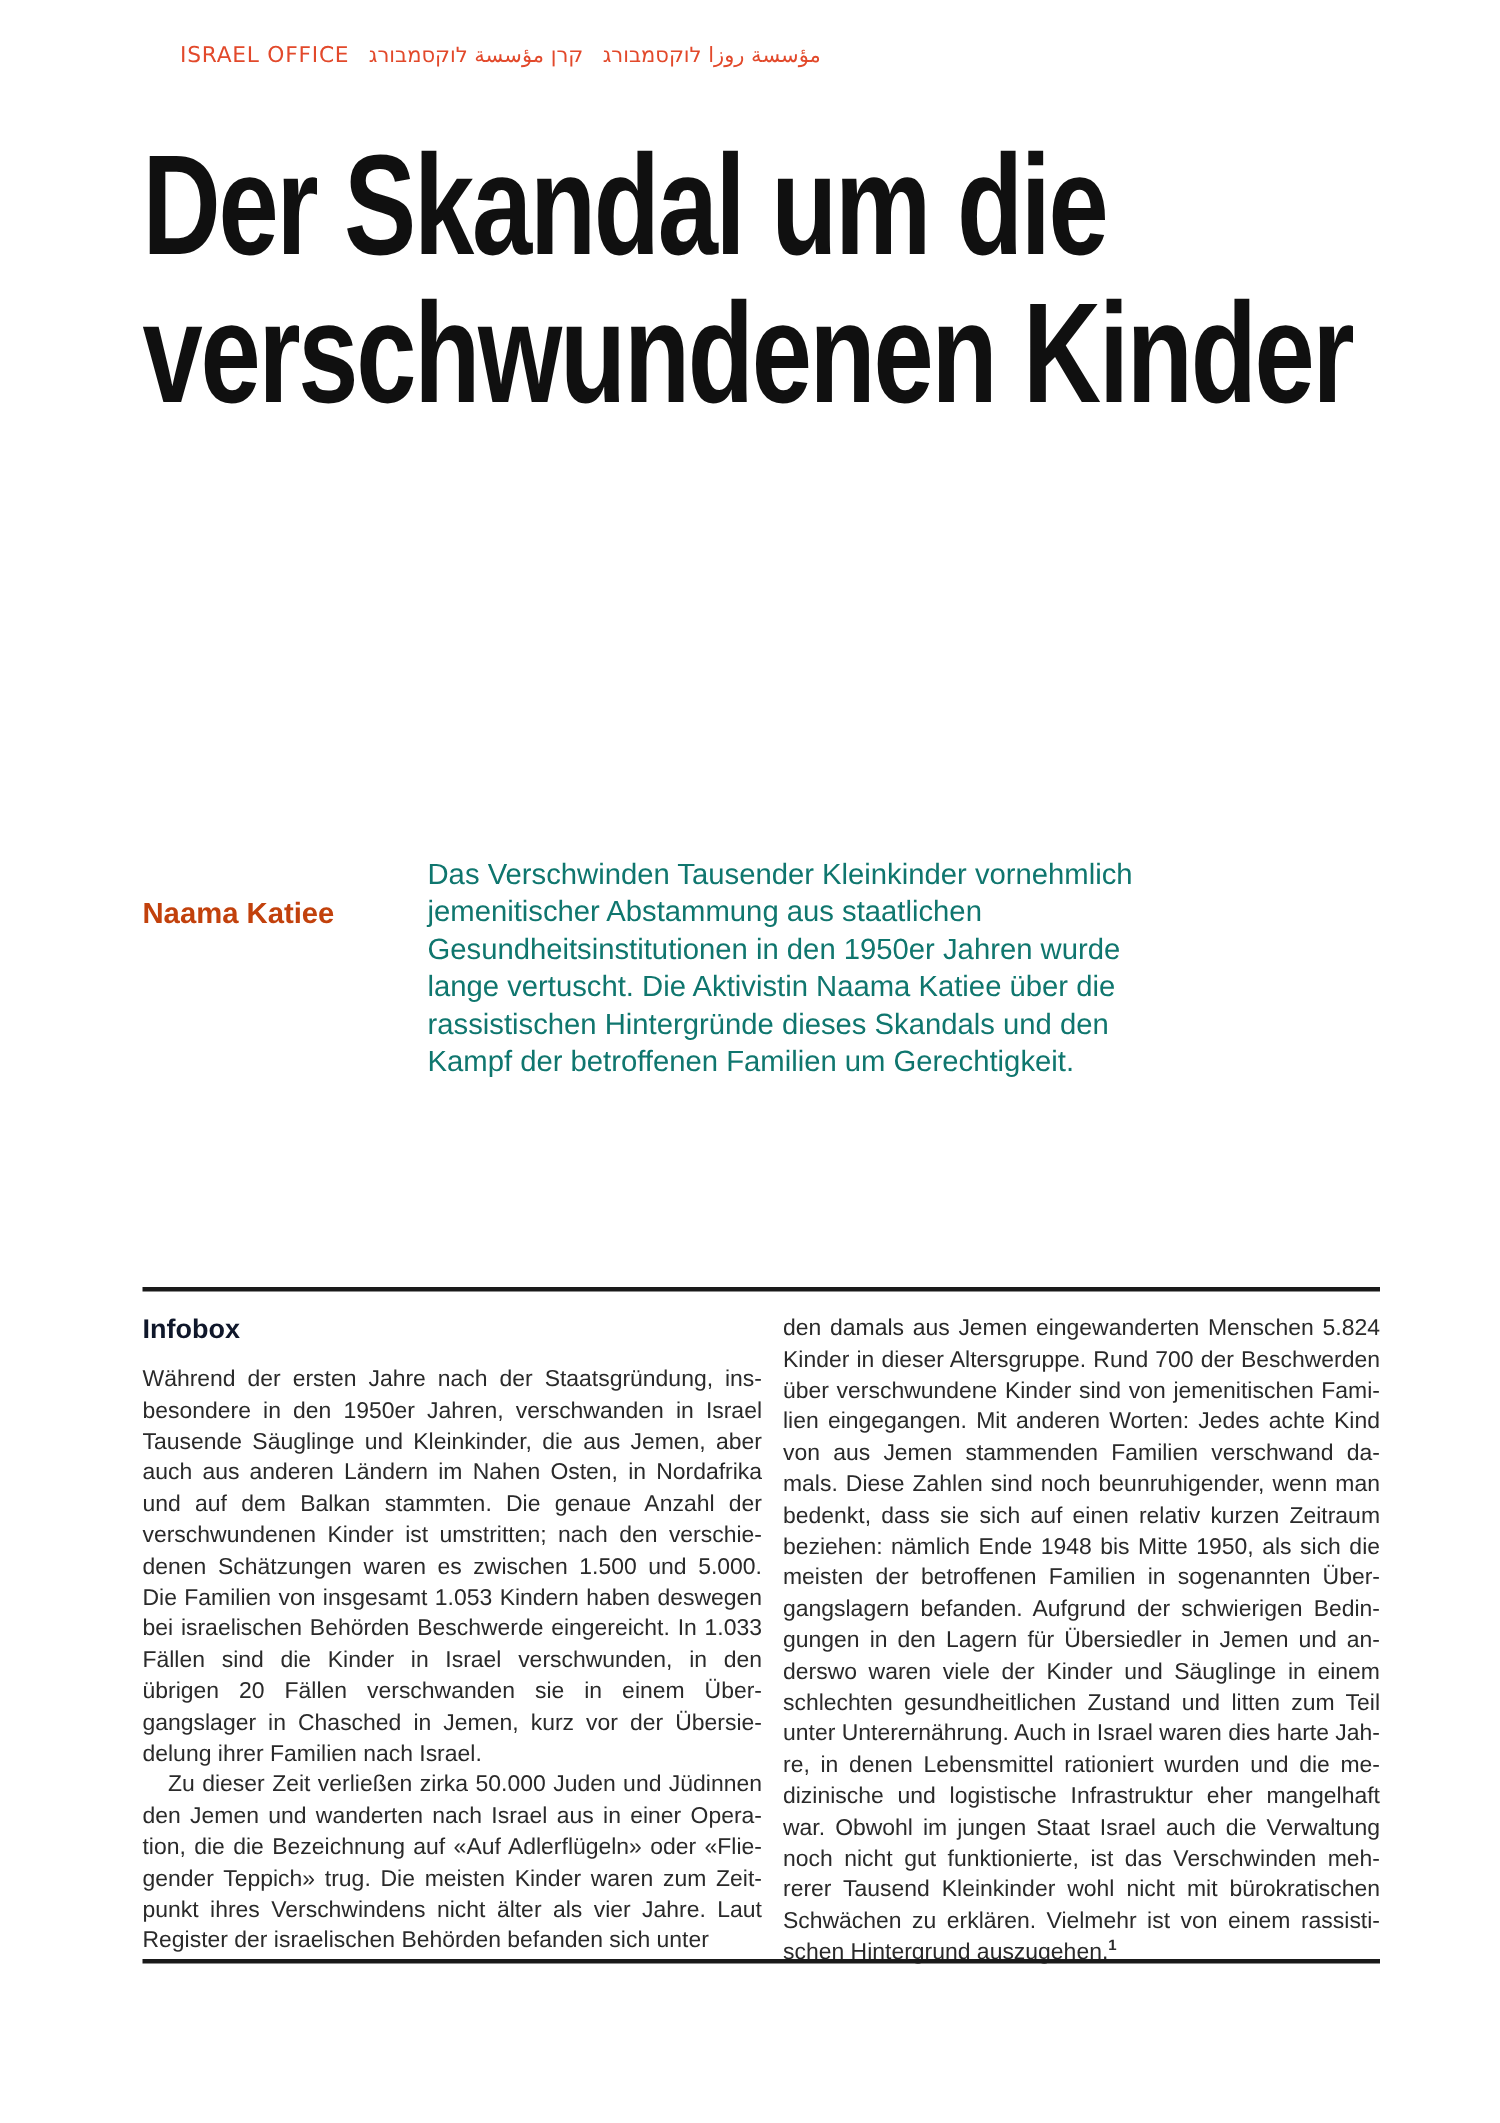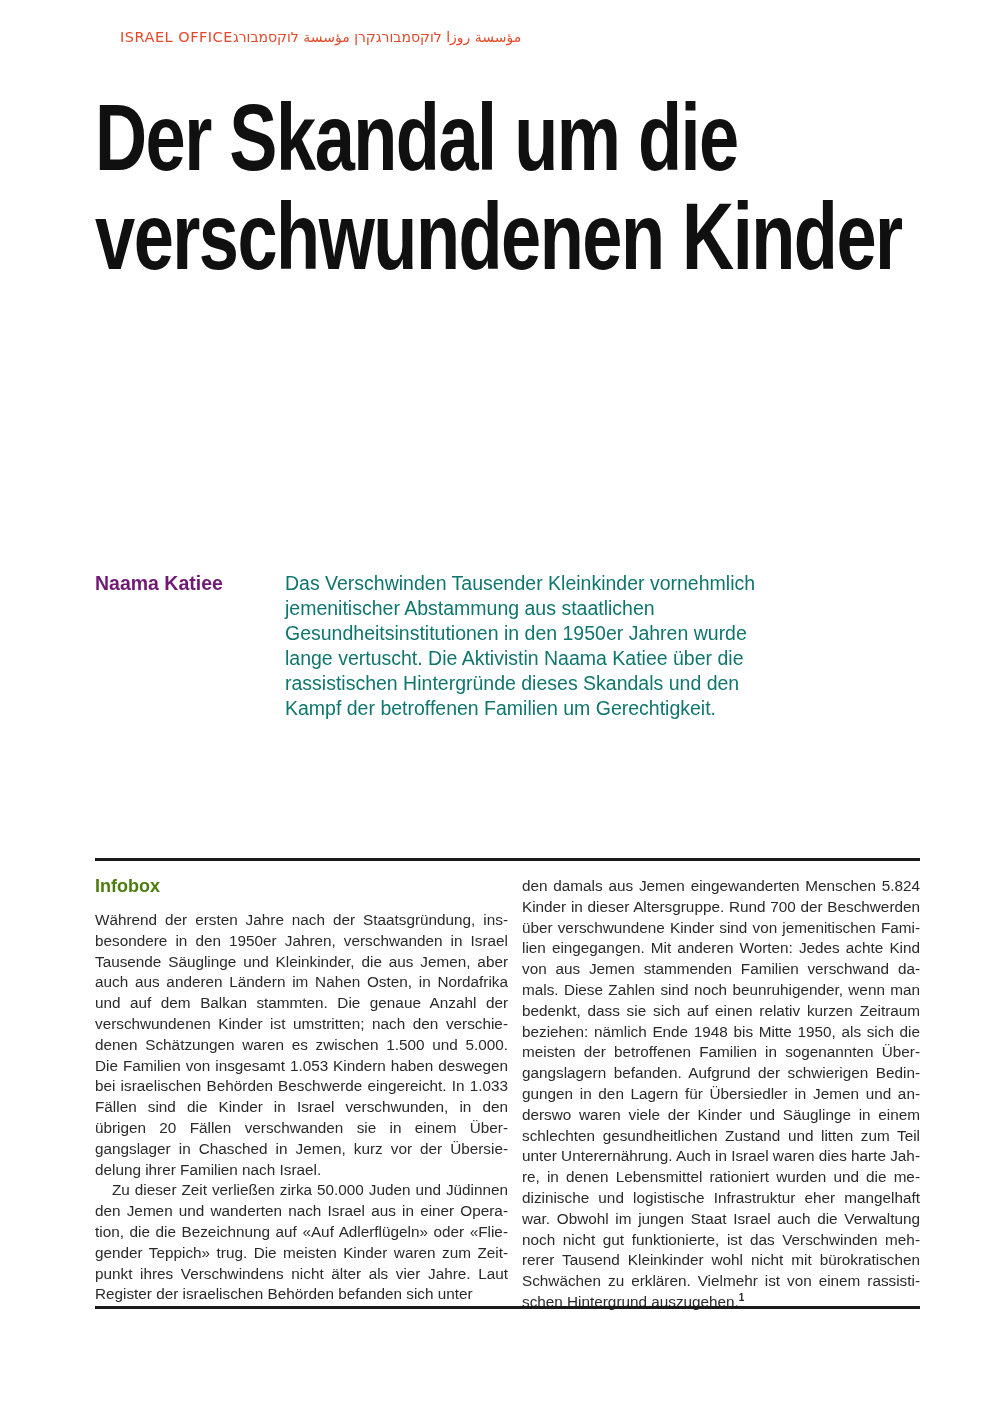--- a/index.html
+++ b/index.html
@@ -34,20 +34,21 @@
   .brand {
     color: #e2492b;
     font-weight: bold;
     font-size: 25px;
     letter-spacing: 1px;
   }
   .office {
     margin-left: 25px;
     display: flex;
     align-items: baseline;
+    gap: 13px;
     color: #e2492b;
     font-size: 14.5px;
     font-family: "DejaVu Sans", "Liberation Sans", sans-serif;
   }
   .office .en { letter-spacing: 0.5px; }
   .office .he, .office .ar { font-size: 14px; }
 
   
   .headline {
     position: absolute;
@@ -69,21 +70,22 @@
     top: 571px;
     left: 95px;
     display: flex;
   }
   .author {
     width: 190px;
     flex: 0 0 190px;
     font-weight: bold;
     font-size: 19.5px;
     line-height: 25px;
-    color: #701a75;
+    color: #c2410c;
+    margin-top: 26px;
   }
   .standfirst {
     width: 482px;
     font-size: 19.5px;
     line-height: 25px;
     color: #0f766e;
   }
 
   
   .rule {
@@ -104,21 +106,21 @@
     display: flex;
     gap: 14px;
   }
   .col-left  { width: 413px; flex: 0 0 413px; }
   .col-right { width: 398px; flex: 0 0 398px; }
 
   .infobox-heading {
     margin: 0 0 13px 0;
     font-size: 18px;
     font-weight: bold;
-    color: #4d7c0f;
+    color: #0f172a;
   }
   p.body {
     margin: 0;
     font-size: 15.3px;
     line-height: 20.8px;
     text-align: justify;
     color: #2a2a2a;
     hyphens: manual;
     -webkit-hyphens: manual;
   }

